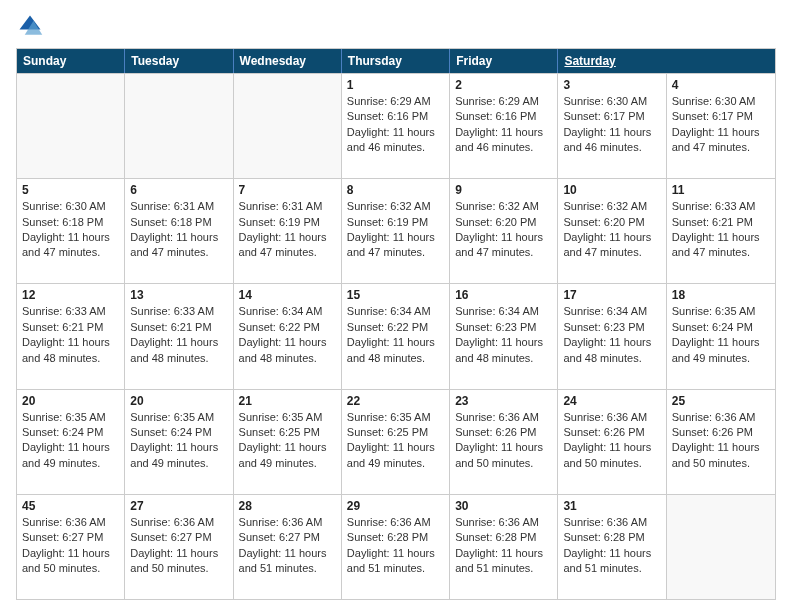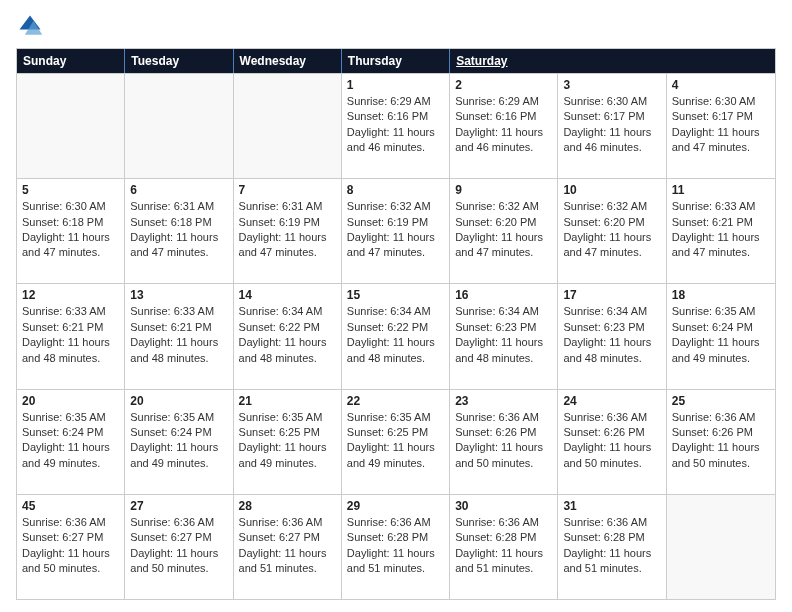--- a/index.html
+++ b/index.html
@@ -47,21 +47,21 @@
     }
     .calendar {
       flex: 1;
       display: flex;
       flex-direction: column;
       border: 1px solid #ccc;
     }
     .cal-header-row {
       display: grid;
       grid-template-columns: repeat(7, 1fr);
-      background: #0f172a;
+      background: #0c4a6e;
     }
     .cal-header-cell {
       color: #fff;
       font-size: 12px;
       font-weight: bold;
       padding: 5px 6px;
       border-right: 1px solid #4a7fc0;
       text-align: left;
     }
     .cal-header-cell:last-child { border-right: none; text-decoration: underline; }
@@ -119,20 +119,21 @@
       <div class="calendar-subtitle"></div>
     </div>
   </div>
 
   <div class="calendar">
     <div class="cal-header-row">
     <div class="cal-header-cell">Sunday</div>
         <div class="cal-header-cell">Tuesday</div>
         <div class="cal-header-cell">Wednesday</div>
         <div class="cal-header-cell">Thursday</div>
+        <div class="cal-header-cell">Friday</div>
         <div class="cal-header-cell">Saturday</div>
       </div>
     <div class="cal-body">
     <div class="cal-row">
           <div class="cal-cell empty"></div>
           <div class="cal-cell empty"></div>
           <div class="cal-cell empty"></div>
           <div class="cal-cell">
             <div class="day-number">1</div>
             <div class="day-info">Sunrise: 6:29 AM<br>Sunset: 6:16 PM<br>Daylight: 11 hours and 46 minutes.</div>

